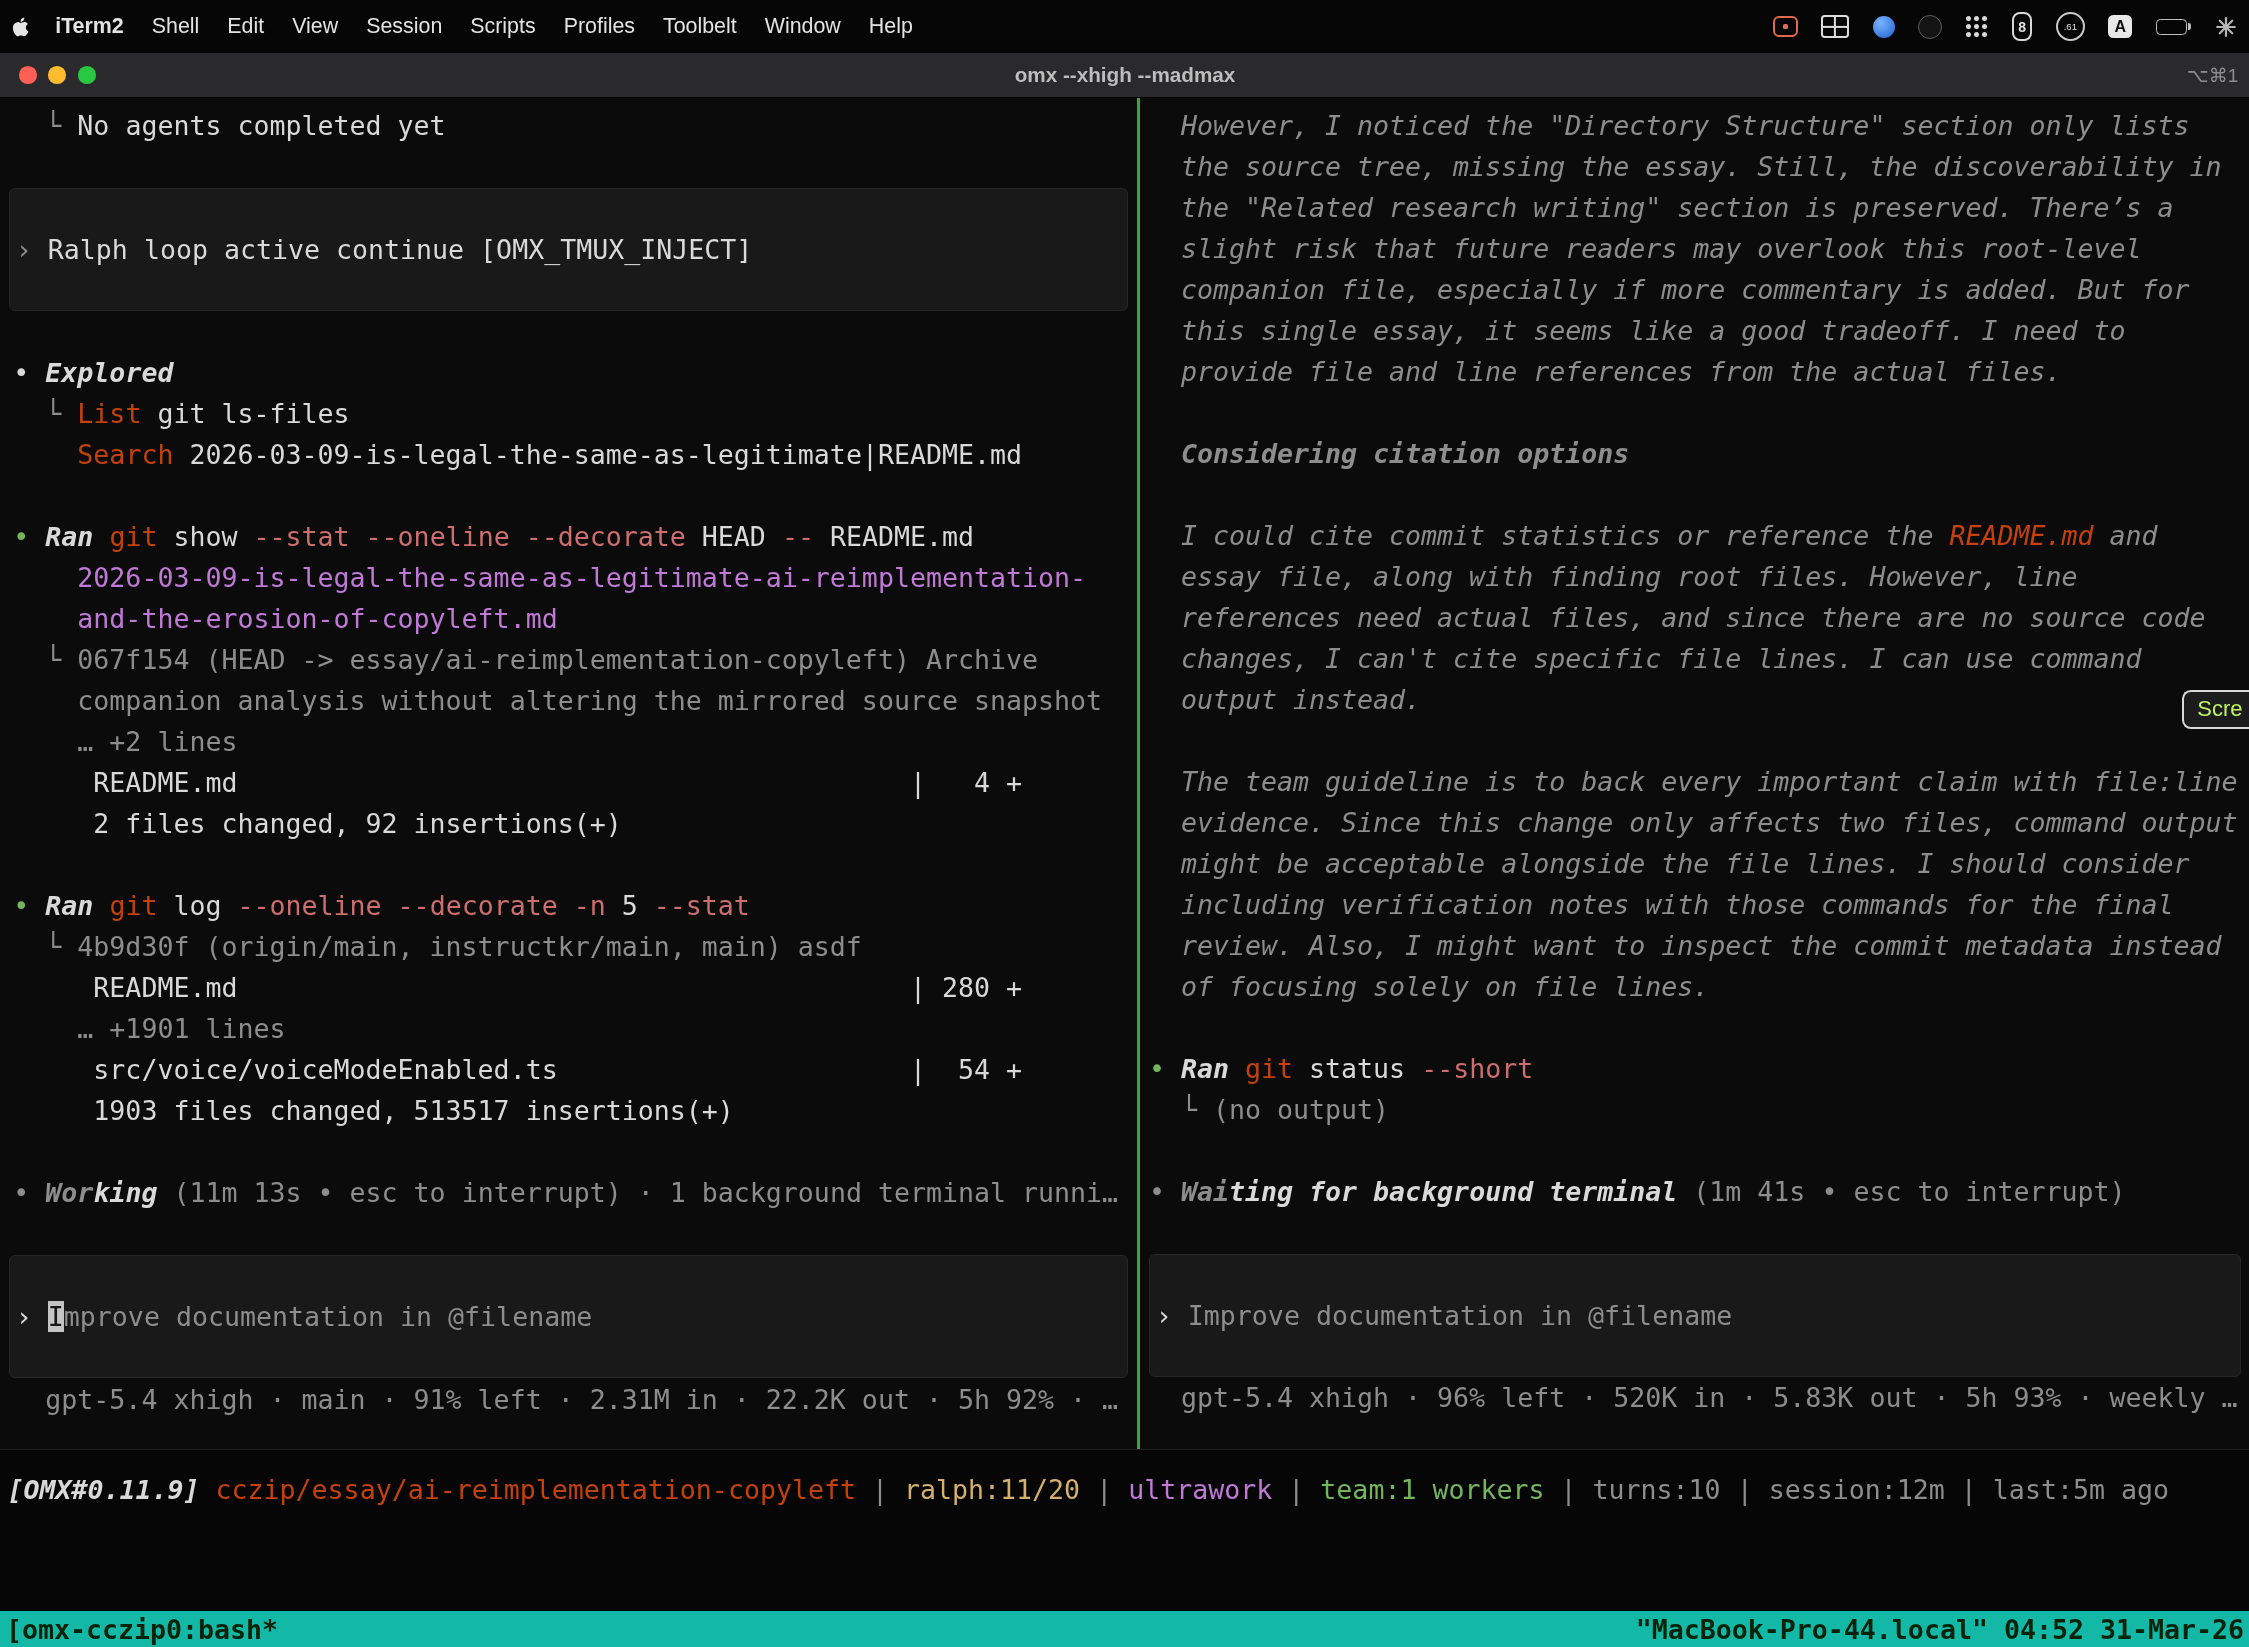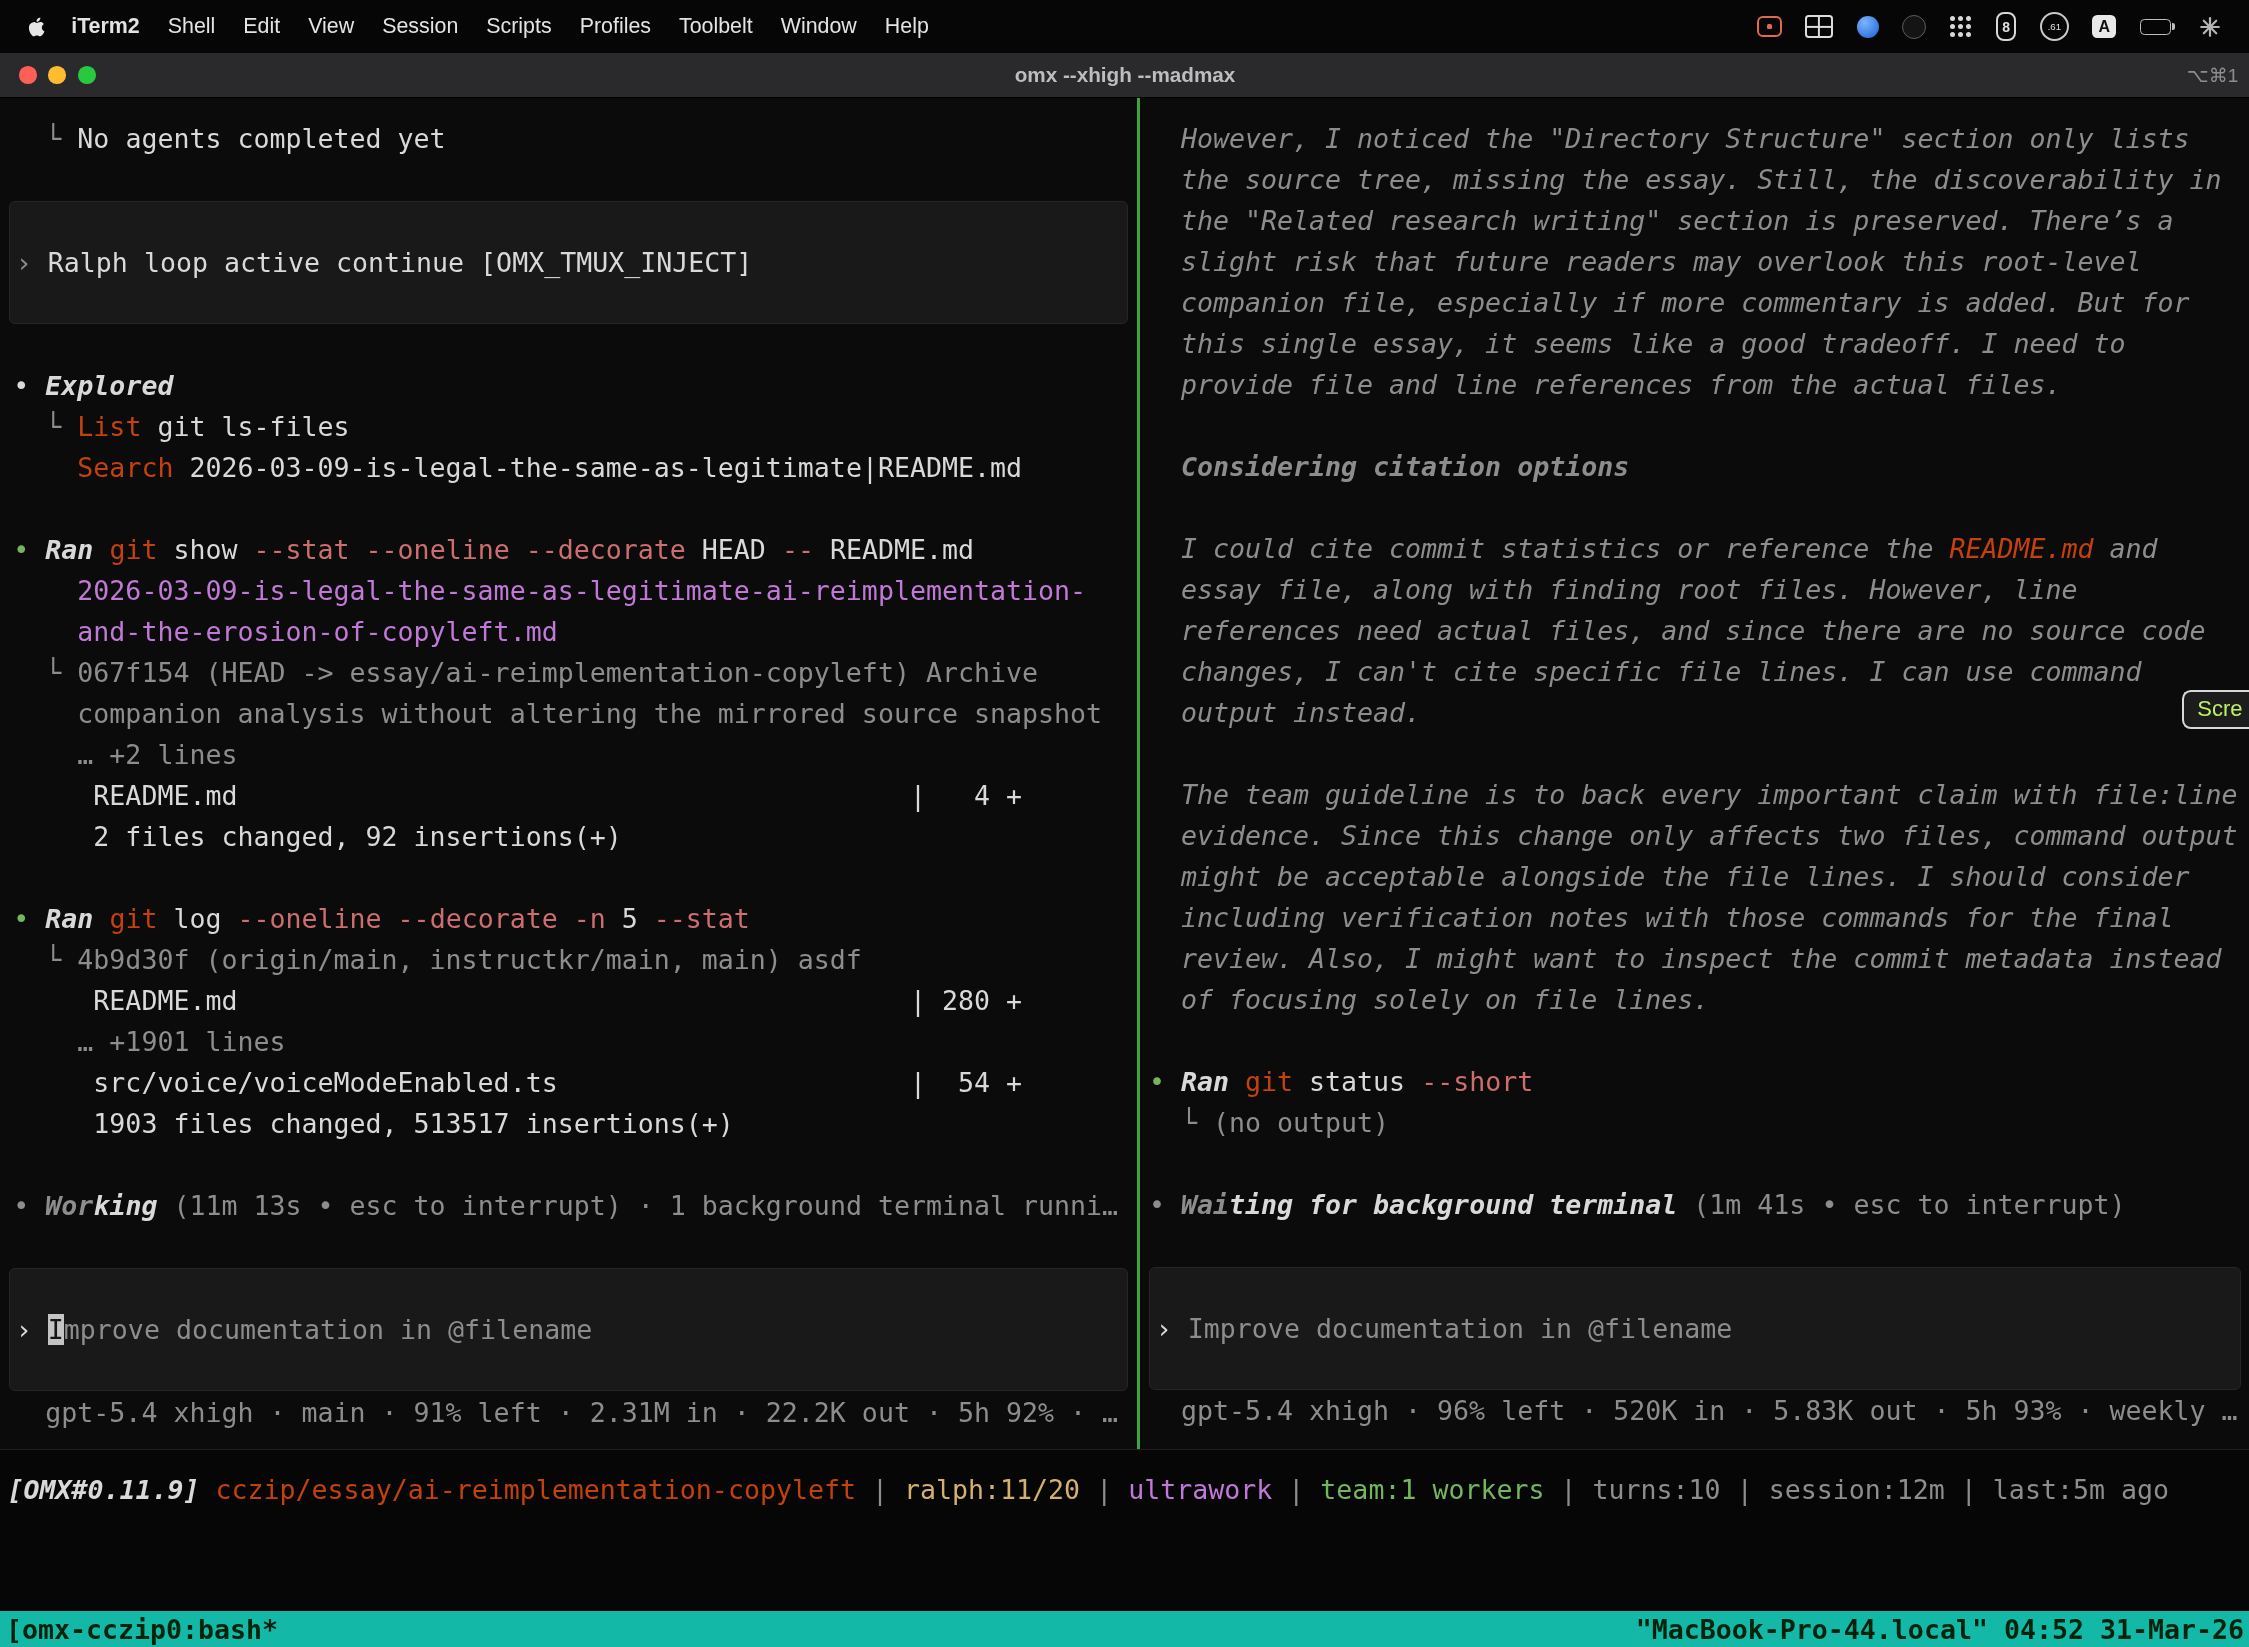--- a/index.html
+++ b/index.html
@@ -1,19 +1,19 @@
 <!DOCTYPE html>
 <html style="font-size:11.8px"><head>
 <meta charset="utf-8">
 <style>
   html,body{margin:0;padding:0;background:#000;}
   body{width:2250px;height:1648px;overflow:hidden;position:relative;font-family:"DejaVu Sans Mono",monospace;}
 
   
-  .menubar{height:53px;background:#060606;display:flex;align-items:center;padding:0 19px;
+  .menubar{height:53px;background:#060606;display:flex;align-items:center;padding:0 3px;
            color:#e3e3e3;font-family:"Liberation Sans",sans-serif;font-size:21.4px;}
   .menu-left{display:flex;align-items:center;}
   .apple{margin:0 10.3px 0 8.9px;display:flex;align-items:center;}
   .menu-item{padding:0 14px;white-space:nowrap;}
   .menu-item.active{font-weight:bold;}
   .menu-right{margin-left:auto;display:flex;align-items:center;gap:23.6px;padding-right:10.3px;}
   .mb-ic{display:flex;align-items:center;justify-content:center;}
   .record-icon{width:20.7px;height:17.7px;border:2.2px solid #e0694e;border-radius:5.9px;position:relative;}
   .record-icon::after{content:"";position:absolute;left:50%;top:50%;width:5.9px;height:5.9px;margin:-3px 0 0 -3px;border-radius:1.5px;background:#e0694e;}
   .grid-icon{width:23.6px;height:19px;border:2.2px solid #dcdcdc;border-radius:3.7px;position:relative;}
@@ -38,21 +38,21 @@
   .titlebar{height:44px;background:#2a2a2c;border-bottom:0.7px solid #000;position:relative;
             display:flex;align-items:center;}
   .tlights{position:absolute;left:19px;top:0;bottom:0;display:flex;align-items:center;gap:11.8px;}
   .tl{width:17.7px;height:17.7px;border-radius:50%;}
   .tl-close{background:#ff5f57;} .tl-min{background:#febc2e;} .tl-zoom{background:#28c840;}
   .win-title{width:100%;text-align:center;color:#bdbdbd;font:700 20.7px "Liberation Sans",sans-serif;}
   .win-shortcut{position:absolute;right:11.8px;color:#8d8d8d;font:19px "Liberation Sans",sans-serif;}
 
   
   .terminal{height:1351px;background:#0b0b0b;display:flex;position:relative;}
-  .pane{overflow:hidden;padding-top:20px;box-sizing:border-box;}
+  .pane{overflow:hidden;padding-top:7px;box-sizing:border-box;}
   .pane-left{width:1137px;}
   .divider{width:3px;background:#3da53c;}
   .pane-right{flex:1;}
   .termline{height:41px;line-height:41px;font-size:26.6px;white-space:pre;color:#d9d9d9;}
   .pane-left .termline{padding-left:13.3px;}
   .pane-right .termline{padding-left:8.9px;}
   .termbox{height:123px;margin:0.7px 8.9px;background:#191919;border:0.7px solid #262626;border-radius:5.9px;
            display:flex;align-items:center;font-size:26.6px;white-space:pre;padding-left:5.9px;box-sizing:border-box;}
   .c-w{color:#d9d9d9;} .c-g{color:#8d8d8d;} .c-b{color:#c2410c;} .c-r{color:#cd6e6e;margin-top:28px;}
   .c-m{color:#c179d8;} .c-gn{color:#74b65e;} .c-y{color:#d3b06d;}

